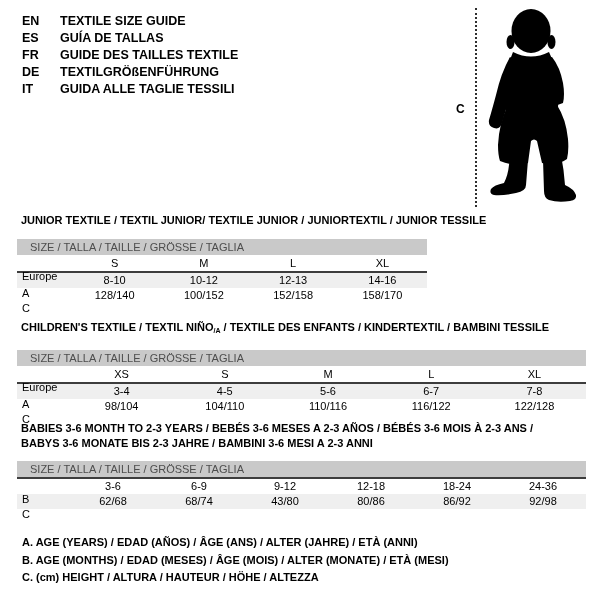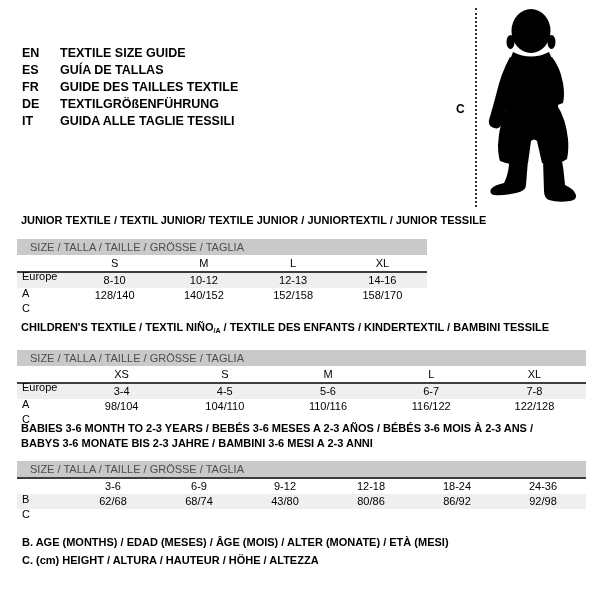--- a/index.html
+++ b/index.html
@@ -2,21 +2,21 @@
 <html><head>
 <meta charset="utf-8">
 <style>
   html,body{margin:0;padding:0;background:#fff;}
   .page{
     position:relative;width:600px;height:600px;background:#ffffff;
     font-family:"Liberation Sans",sans-serif;color:#000;overflow:hidden;
   }
 
   
-  .lang-block{position:absolute;left:22px;top:13px;margin-top:32px;}
+  .lang-block{position:absolute;left:22px;top:13px;}
   .lang-row{display:flex;font-weight:bold;font-size:12.5px;line-height:17px;}
   .lang-code{width:38px;flex:0 0 38px;}
 
   
   .figure-line{position:absolute;left:475px;top:8px;height:199px;width:0;border-left:2px dotted #2e2e2e;}
   .figure-c{position:absolute;left:456px;top:102px;font-weight:bold;font-size:12px;}
   .baby-svg{position:absolute;left:486px;top:5px;}
 
   
   .section{position:absolute;left:17px;}
@@ -92,21 +92,21 @@
     <div class="trow stripe">
       <span class="tlabel">A</span>
       <span class="tcell">8-10</span>
       <span class="tcell">10-12</span>
       <span class="tcell">12-13</span>
       <span class="tcell">14-16</span>
     </div>
     <div class="trow">
       <span class="tlabel">C</span>
       <span class="tcell">128/140</span>
-      <span class="tcell">140/152</span>
+      <span class="tcell">100/152</span>
       <span class="tcell">152/158</span>
       <span class="tcell">158/170</span>
     </div>
   </div>
 
   <div class="section sec-children">
     <div class="sec-title"><span>CHILDREN'S TEXTILE / TEXTIL NIÑO</span><span class="sub">/A</span><span> / TEXTILE DES ENFANTS / KINDERTEXTIL / BAMBINI TESSILE</span></div>
     <div class="size-bar">SIZE / TALLA / TAILLE / GRÖSSE / TAGLIA</div>
     <div class="trow header">
       <span class="tlabel">Europe</span>
@@ -154,17 +154,18 @@
       <span class="tcell">62/68</span>
       <span class="tcell">68/74</span>
       <span class="tcell">43/80</span>
       <span class="tcell">80/86</span>
       <span class="tcell">86/92</span>
       <span class="tcell">92/98</span>
     </div>
   </div>
 
   <div class="footnotes">
+    <div>A. AGE (YEARS) / EDAD (AÑOS) / ÂGE (ANS) / ALTER (JAHRE) / ETÀ (ANNI)</div>
     <div>B. AGE (MONTHS) / EDAD (MESES) / ÂGE (MOIS) / ALTER (MONATE) / ETÀ (MESI)</div>
     <div>C. (cm) HEIGHT / ALTURA / HAUTEUR / HÖHE / ALTEZZA</div>
   </div>
 
 </div>
 
 </body></html>

